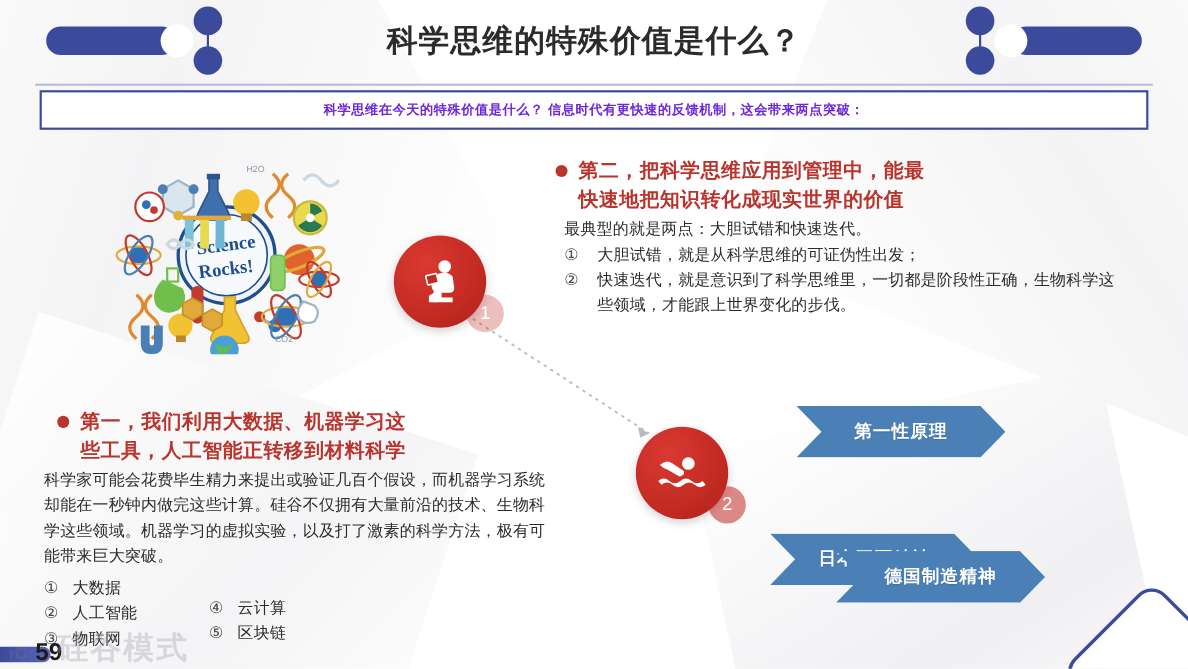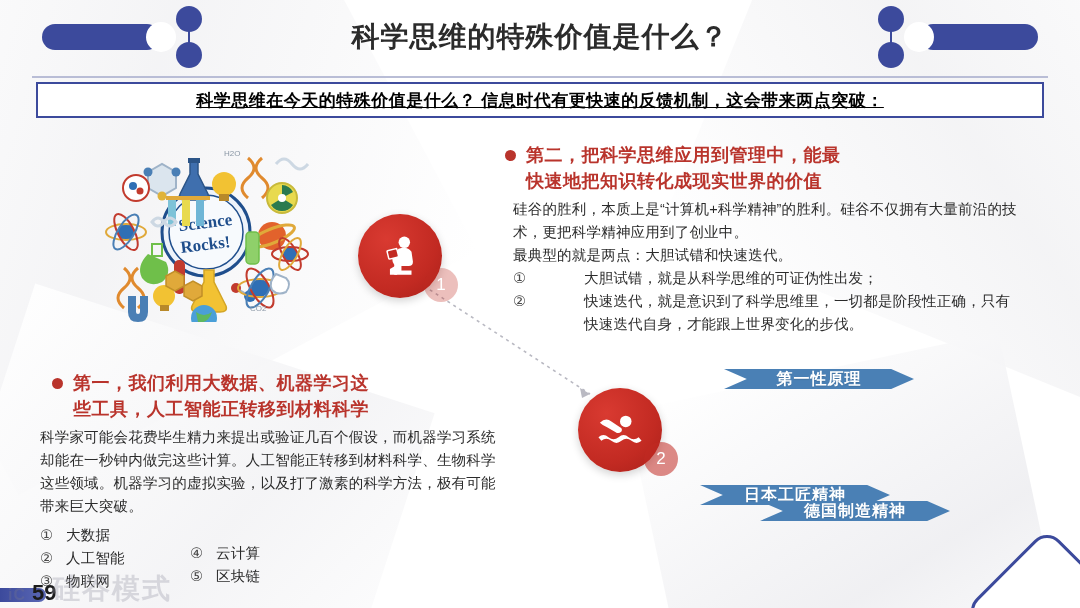--- a/index.html
+++ b/index.html
@@ -92,23 +92,22 @@
   }
 
   
   .subtitle-box {
     position: absolute; left: 36px; top: 82px; width: 1008px; height: 36px;
     border: 2px solid #3c4a9c;
     background: #ffffff;
     display: flex; align-items: center; justify-content: center;
   }
   .subtitle-text {
-    font-size: 17px; font-weight: bold; color: #000000;
+    font-size: 12px; font-weight: bold; color: #6d28d9;
     letter-spacing: .5px;
-    text-decoration: underline;
   }
 
   
   .science-circle {
     position: absolute; left: 100px; top: 136px; width: 212px; height: 186px;
   }
   .science-circle svg { width: 100%; height: 100%; }
 
   
   .badge {
@@ -156,36 +155,36 @@
   .body-text p { margin: 0; }
 
   .num-list { list-style: none; }
   .num-list li { display: flex; line-height: 23px; }
   .num-list li .n { width: 26px; flex: none; color: #4a4a4a; }
 
   
   .lead-right { left: 505px; top: 142px; width: 470px; }
   .right-body { left: 513px; top: 198px; width: 505px; }
   .right-body .sub-list li .n { width: 30px; }
-  .right-body .sub-list li .t { flex: 1; margin-left: 41px; }
+  .right-body .sub-list li .t { flex: 1; }
 
   
   .lead-left { left: 52px; top: 370px; width: 440px; }
   .left-body { left: 40px; top: 426px; width: 460px; }
   .left-cols {
     position: absolute; left: 40px; top: 524px; width: 330px;
     display: flex;
   }
   .left-cols .col { width: 150px; }
   .left-cols .col.b { padding-top: 18px; }
 
   
   .chevrons { position: absolute; left: 700px; top: 365px; width: 320px; height: 190px; }
   .chev {
-    position: absolute; height: 20px; width: 190px;
+    position: absolute; height: 47px; width: 190px;
     background: #4a80b5;
     color: #ffffff; font-size: 16px; font-weight: bold;
     display: flex; align-items: center; justify-content: center;
     letter-spacing: 1px;
     clip-path: polygon(0 0, 88% 0, 100% 50%, 88% 100%, 0 100%, 12% 50%);
     text-shadow: 0 1px 1px rgba(0,0,0,.12);
   }
   .chev.c0 { left: 24px;  top: 4px;   }
   .chev.c1 { left: 58px;  top: 48px;  }
   .chev.c2 { left: 0px;   top: 92px; margin-top: 28px;  }
@@ -415,44 +414,43 @@
 
 <div class="lead lead-right">
   <span class="bullet"></span>
   <span class="lead-text">
     <span>第二，把科学思维应用到管理中，能最</span><br>
     <span>快速地把知识转化成现实世界的价值</span>
   </span>
 </div>
 
 <div class="body-text right-body">
-  <p>硅谷的胜利，本质上是“计算机+科学精神”的胜利。硅谷不仅拥有大量前沿的技术，更把科学精神应用到了创业中。</p>
   <p>最典型的就是两点：大胆试错和快速迭代。</p>
   <ul class="num-list sub-list">
     <li>
       <span class="n">①</span>
       <span class="t">大胆试错，就是从科学思维的可证伪性出发；</span>
     </li>
     <li>
       <span class="n">②</span>
-      <span class="t">快速迭代，就是意识到了科学思维里，一切都是阶段性正确，只有快速迭代自身，才能跟上世界变化的步伐。</span>
+      <span class="t">快速迭代，就是意识到了科学思维里，一切都是阶段性正确，生物科学这些领域，才能跟上世界变化的步伐。</span>
     </li>
   </ul>
 </div>
 
 <div class="lead lead-left">
   <span class="bullet"></span>
   <span class="lead-text">
     <span>第一，我们利用大数据、机器学习这</span><br>
     <span>些工具，人工智能正转移到材料科学</span>
   </span>
 </div>
 
 <div class="body-text left-body">
-  <p>科学家可能会花费毕生精力来提出或验证几百个假设，而机器学习系统却能在一秒钟内做完这些计算。人工智能正转移到材料科学、生物科学这些领域。机器学习的虚拟实验，以及打了激素的科学方法，极有可能带来巨大突破。</p>
+  <p>科学家可能会花费毕生精力来提出或验证几百个假设，而机器学习系统却能在一秒钟内做完这些计算。硅谷不仅拥有大量前沿的技术、生物科学这些领域。机器学习的虚拟实验，以及打了激素的科学方法，极有可能带来巨大突破。</p>
 </div>
 
 <div class="left-cols body-text">
   <ul class="num-list col a">
     <li>
       <span class="n">①</span>
       <span class="t">大数据</span>
     </li>
     <li>
       <span class="n">②</span>

